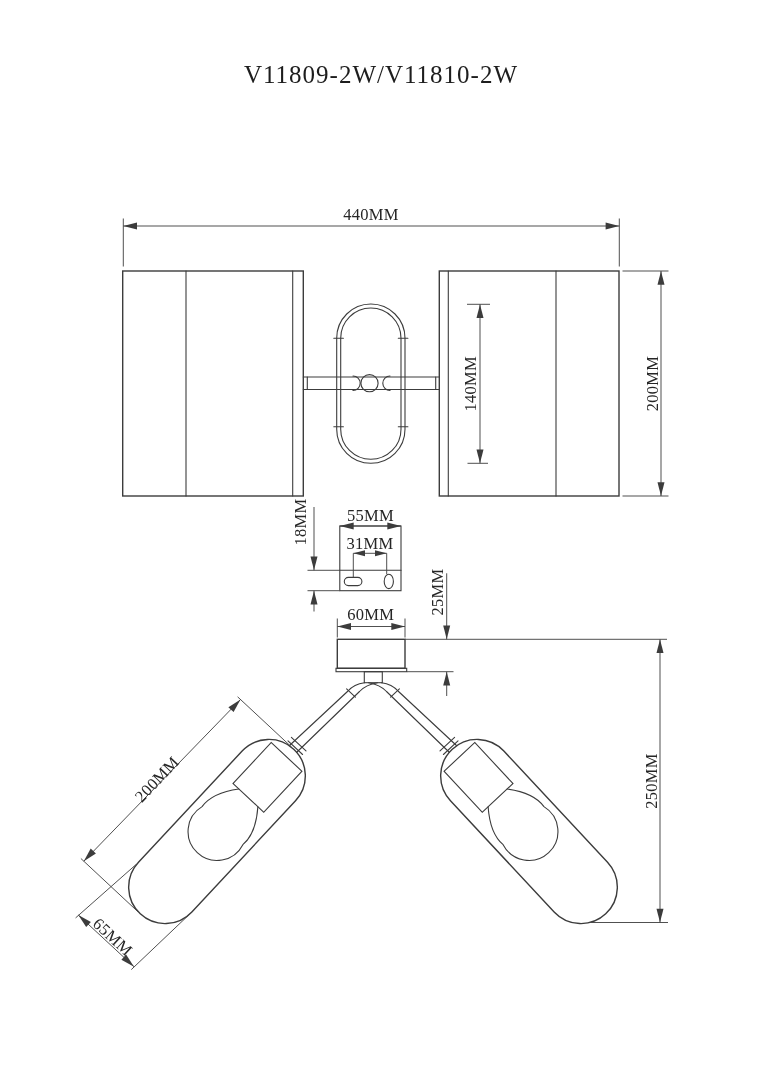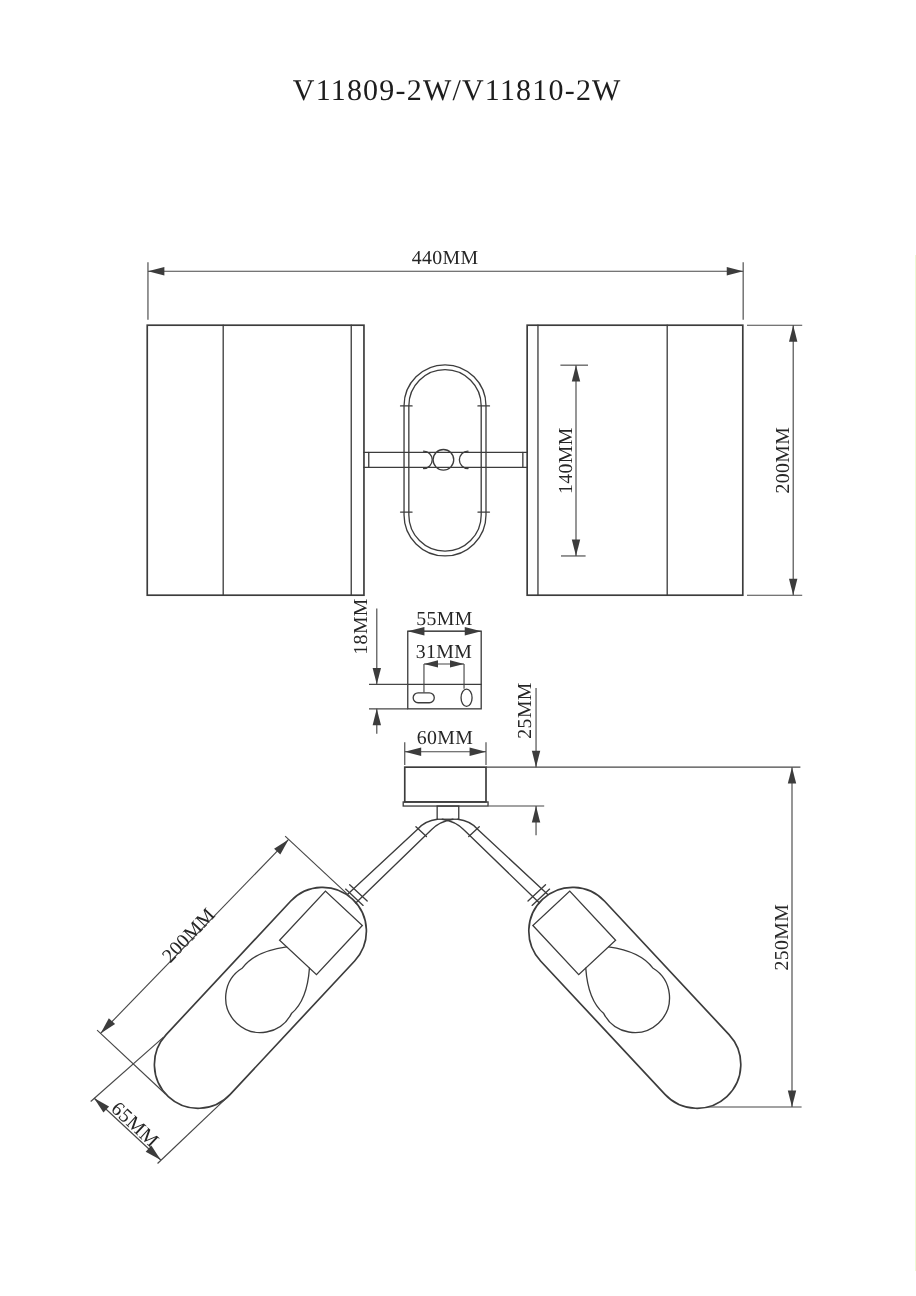--- a/index.html
+++ b/index.html
@@ -1,17 +1,17 @@
 <!DOCTYPE html>
 <html><head>
 <meta charset="utf-8">
 <style>
   html,body { margin:0; padding:0; background:#ffffff; }
   .page {
-    position:relative; width:763px; height:1080px; background:#bef264;
+    position:relative; width:763px; height:1080px; background:#8b5cf6;
     font-family:"Liberation Serif","DejaVu Serif",serif; overflow:hidden;
   }
   svg { display:block; }
   .obj  { fill:none; stroke:#3c3c3c; stroke-width:1.4; stroke-linecap:round; }
   .obj2 { fill:none; stroke:#3c3c3c; stroke-width:1.1; stroke-linecap:round; }
   .thin { fill:none; stroke:#474747; stroke-width:0.95; stroke-linecap:butt; }
   .arr  { fill:#3c3c3c; stroke:none; }
   text  { fill:#262626; font-size:16.5px; letter-spacing:0.3px; }
   .title-text { font-size:25px; letter-spacing:1px; fill:#1d1d1d; }
 </style>

